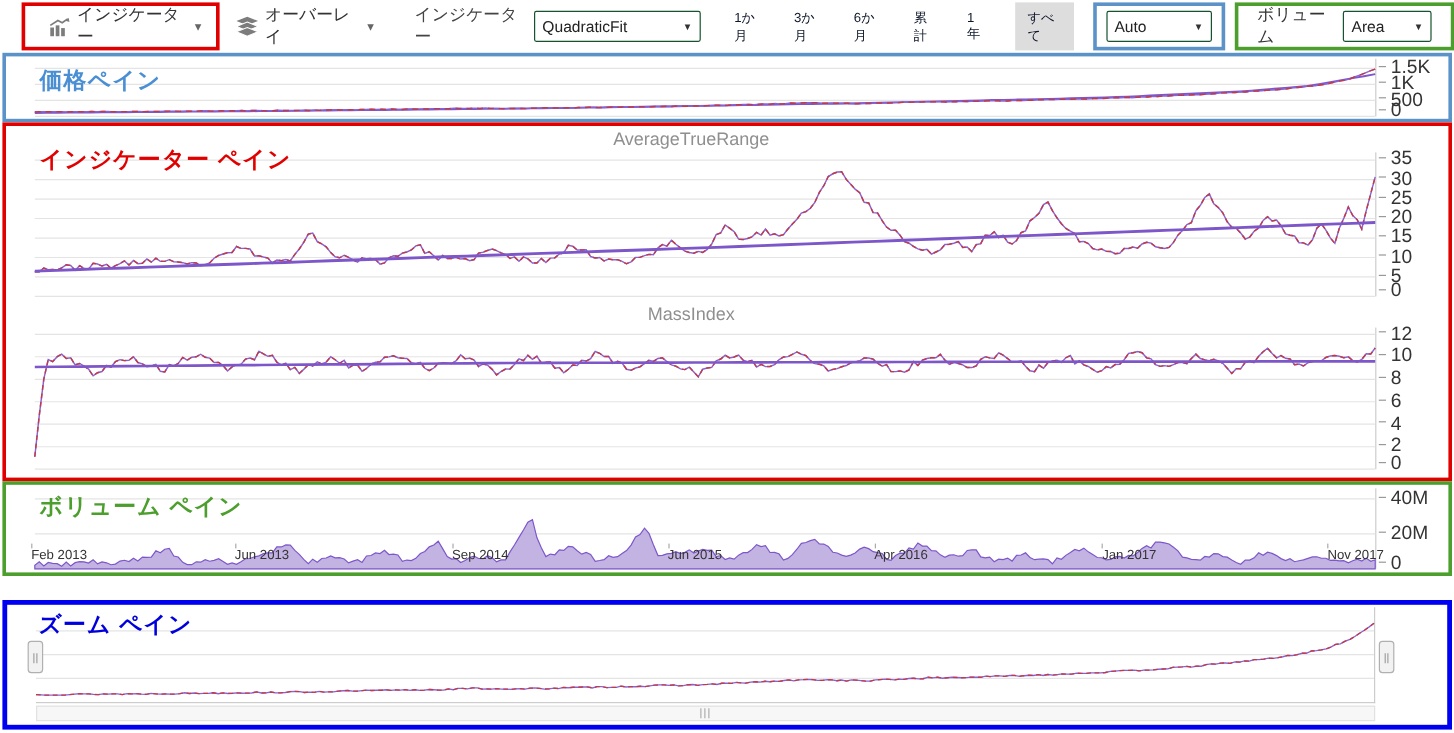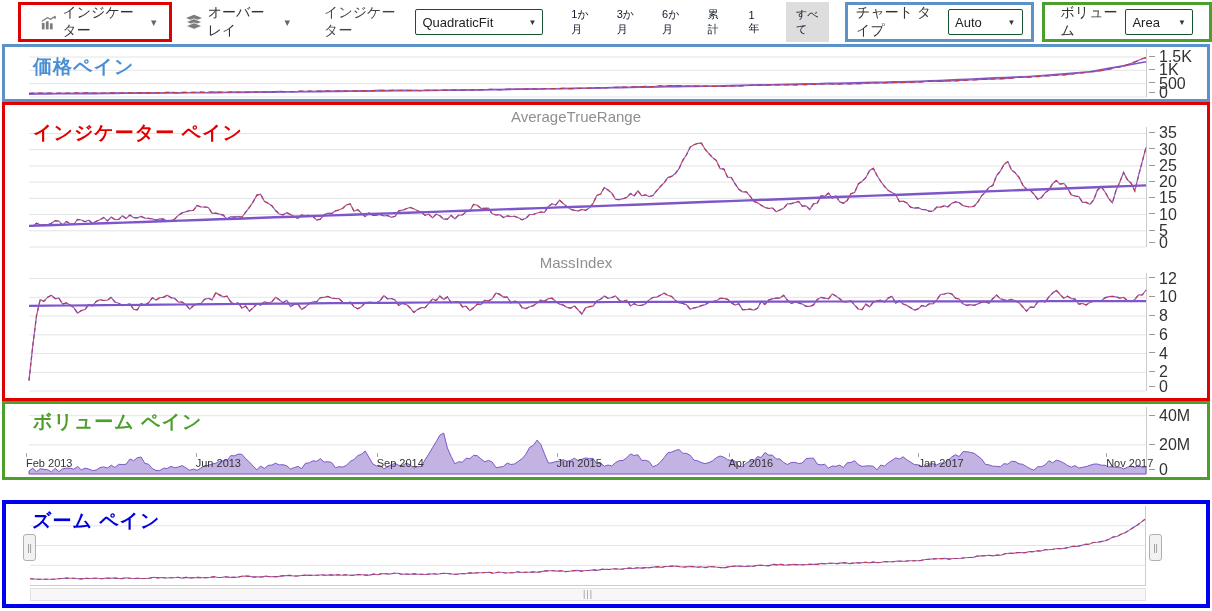--- a/index.html
+++ b/index.html
@@ -108,21 +108,20 @@
     <div class="ranges">
       <span class="range">1か月</span>
       <span class="range">3か月</span>
       <span class="range">6か月</span>
       <span class="range">累計</span>
       <span class="range">1年</span>
       <span class="range selected">すべて</span>
     </div>
 
     <div class="ann-box box-steel">
-      <span>チャート タイプ</span>
       <div class="selectbox sel-auto">
         <span>Auto</span>
         <span class="sel-caret">▼</span>
       </div>
     </div>
 
     <div class="ann-box box-green">
       <span>ボリューム</span>
       <div class="selectbox sel-area">
         <span>Area</span>

